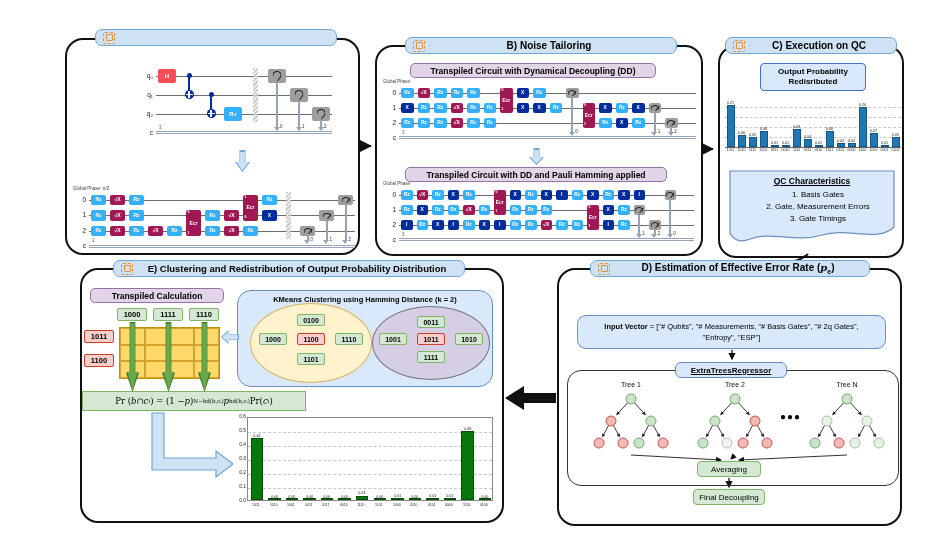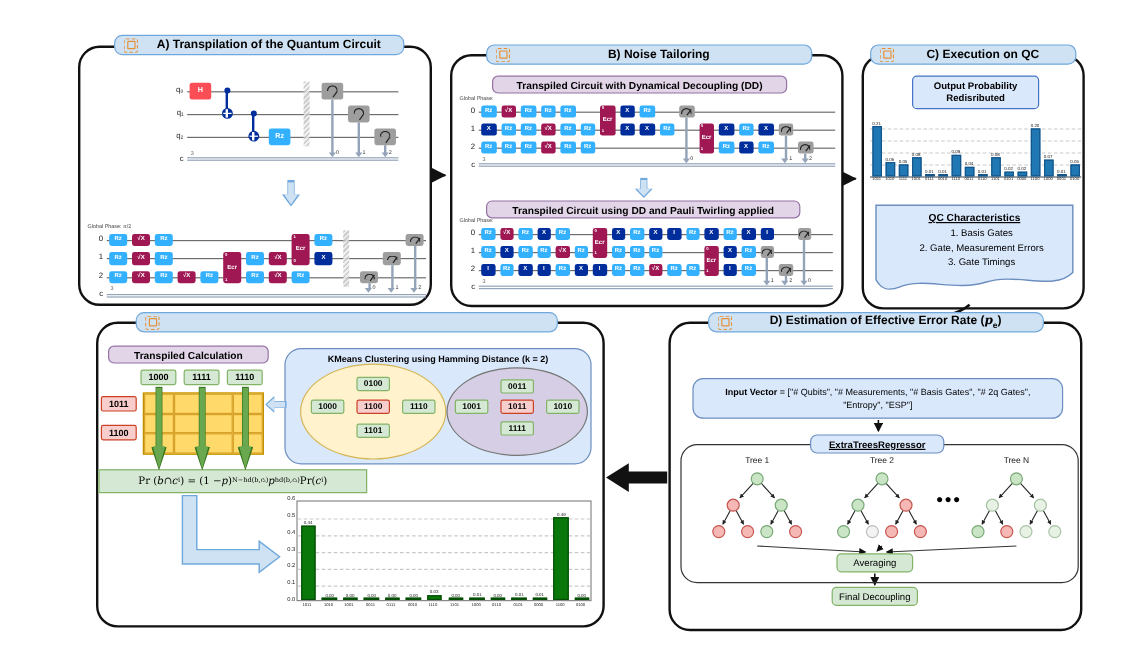--- a/index.html
+++ b/index.html
@@ -170,21 +170,20 @@
         <div class="gate g-sx" style="left: 75px; top: 33.5px; width: 15px; height: 10.5px; font-size: 5px;">√X</div>
         <div class="gate g-rz" style="left: 94px; top: 33.5px; width: 15px; height: 10.5px; font-size: 5px;">Rz</div>
         <div class="gate g-rz" style="left: 132px; top: 33.5px; width: 15px; height: 10.5px; font-size: 5px;">Rz</div>
         <div class="gate g-sx" style="left: 151px; top: 33.5px; width: 15px; height: 10.5px; font-size: 5px;">√X</div>
         <div class="gate g-rz" style="left: 170px; top: 33.5px; width: 15px; height: 10.5px; font-size: 5px;">Rz</div>
         <div class="gate g-m" style="left: 227px; top: 33.5px; width: 15px; height: 10.5px; font-size: 5px;"></div>
       </div>
   </div>
   <div class="ptitle" style="left:95px;top:29px;width:242px;height:17px;">
     <span class="chip"></span>
-    <span class="tt">A) Transpilation of the Quantum Circuit</span>
   </div>
 
   <div class="panel" style="left:375px;top:45px;width:328px;height:211px;">
     <div class="lavpill" style="left:33px;top:16px;width:246px;height:15px;font-size:8.5px;">
       <span>Transpiled Circuit with Dynamical Decoupling (DD)</span>
     </div>
     <div class="circuit" style="left: 6px; top: 38px; width: 313px; height: 64px;">
         <div class="cir-gp" style="left: 0px; top: -6px;">Global Phase:</div>
         <div class="wlab" style="left: 0px; top: 3.5px;">0</div>
         <div class="wlab" style="left: 0px; top: 18.5px;">1</div>
@@ -233,21 +232,21 @@
         <div class="gate g-sx" style="left: 67.5px; top: 32.5px; width: 12.5px; height: 10px; font-size: 5px;">√X</div>
         <div class="gate g-rz" style="left: 84px; top: 32.5px; width: 12.5px; height: 10px; font-size: 5px;">Rz</div>
         <div class="gate g-rz" style="left: 100.5px; top: 32.5px; width: 12.5px; height: 10px; font-size: 5px;">Rz</div>
         <div class="gate g-rz" style="left: 216px; top: 32.5px; width: 12.5px; height: 10px; font-size: 5px;">Rz</div>
         <div class="gate g-x" style="left: 232.5px; top: 32.5px; width: 12.5px; height: 10px; font-size: 5px;">X</div>
         <div class="gate g-rz" style="left: 249px; top: 32.5px; width: 12.5px; height: 10px; font-size: 5px;">Rz</div>
         <div class="gate g-m" style="left: 282px; top: 32.5px; width: 12.5px; height: 10px; font-size: 5px;"></div>
       </div>
     <div class="blk" style="left:152px;top:101px;width:15px;height:17px;"></div>
     <div class="lavpill" style="left:28px;top:120px;width:262px;height:15px;font-size:8.5px;">
-      <span>Transpiled Circuit using DD and Pauli Twirling applied</span>
+      <span>Transpiled Circuit with DD and Pauli Hamming applied</span>
     </div>
     <div class="circuit" style="left: 6px; top: 140px; width: 310.5px; height: 64px;">
         <div class="cir-gp" style="left: 0px; top: -6px;">Global Phase:</div>
         <div class="wlab" style="left: 0px; top: 3.5px;">0</div>
         <div class="wlab" style="left: 0px; top: 18.5px;">1</div>
         <div class="wlab" style="left: 0px; top: 33.5px;">2</div>
         <div class="wlab" style="left: 0px; top: 48.5px;">c</div>
         <div class="qwire" style="left: 16px; width: 294.5px; top: 7.5px;"></div>
         <div class="qwire" style="left: 16px; width: 294.5px; top: 22.5px;"></div>
         <div class="qwire" style="left: 16px; width: 294.5px; top: 37.5px;"></div>
@@ -609,20 +608,21 @@
       <div class="bit g" style="left: 253px; top: 63px; width: 28px; height: 12px; font-size: 7px;">1110</div>
       <div class="bit g" style="left: 215px; top: 83px; width: 28px; height: 12px; font-size: 7px;">1101</div>
       <div class="bit g" style="left: 335px; top: 46px; width: 28px; height: 12px; font-size: 7px;">0011</div>
       <div class="bit g" style="left: 297px; top: 63px; width: 28px; height: 12px; font-size: 7px;">1001</div>
       <div class="bit r" style="left: 335px; top: 63px; width: 28px; height: 12px; font-size: 7px;">1011</div>
       <div class="bit g" style="left: 373px; top: 63px; width: 28px; height: 12px; font-size: 7px;">1010</div>
       <div class="bit g" style="left: 335px; top: 81px; width: 28px; height: 12px; font-size: 7px;">1111</div>
     </div>
   <div class="ptitle" style="left:113px;top:260px;width:352px;height:17px;font-size:9.5px;">
     <span class="chip"></span>
+    <span class="tt">E) Clustering and Redistribution of Output Probability Distribution</span>
   </div>
 
   <svg class="abs" width="947" height="542" viewBox="0 0 947 542">
     <defs>
         <marker id="ah" markerWidth="8" markerHeight="8" refX="5.5" refY="3" orient="auto">
       <path d="M0,0 L6,3 L0,6 Z" fill="#111"></path>
         </marker>
       </defs>
     <line x1="361" y1="146" x2="371" y2="146" stroke="#111" stroke-width="2" marker-end="url(#ah)"></line>
     <line x1="704" y1="149" x2="713" y2="149" stroke="#111" stroke-width="2" marker-end="url(#ah)"></line>

